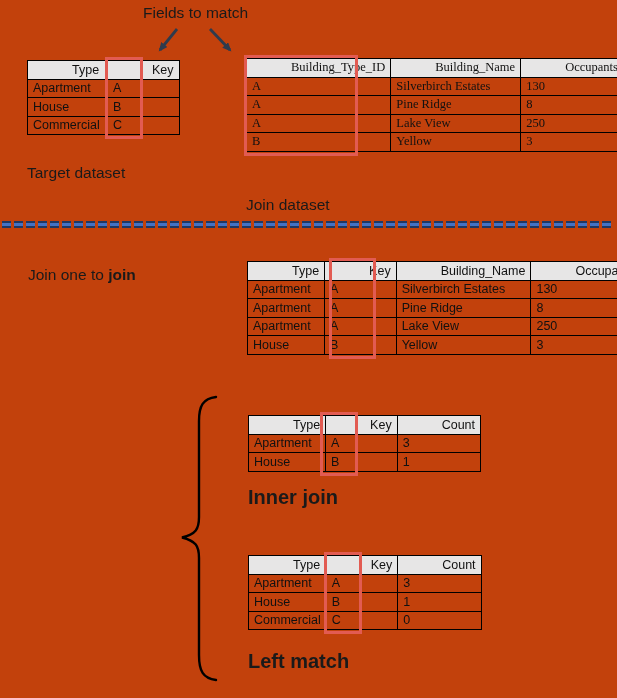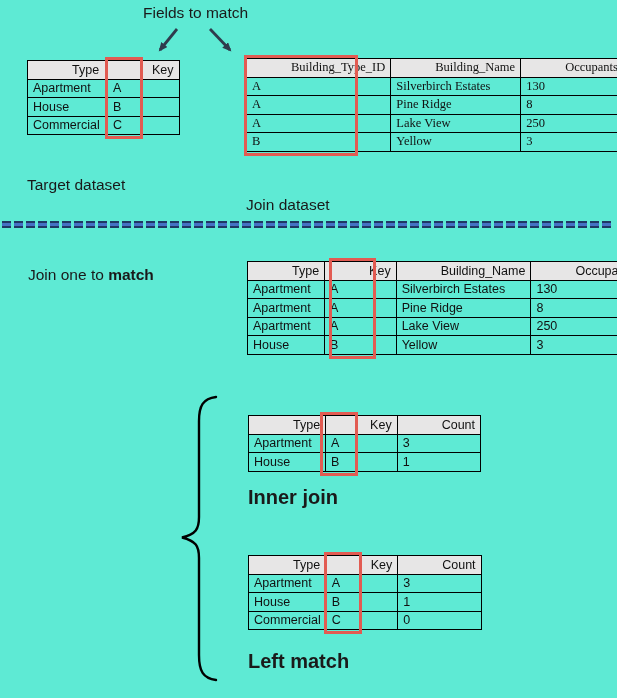--- a/index.html
+++ b/index.html
@@ -13,21 +13,21 @@
   }
   * { margin: 0; padding: 0; box-sizing: content-box; }
   body {
     font-family: "Liberation Sans", sans-serif;
     background: #ffffff;
   }
   .canvas {
     position: relative;
     width: 617px;
     height: 698px;
-    background: #5eead4;
+    background: #c2410c;
     overflow: hidden;
   }
   .abs { position: absolute; }
   .label {
     font-size: 15.5px;
     color: var(--text);
     white-space: nowrap;
   }
   .label b { font-weight: bold; }
   .caption {
@@ -113,21 +113,21 @@
             <td>B</td>
           </tr>
           <tr>
             <td>Commercial</td>
             <td>C</td>
           </tr>
         </tbody>
     </table>
   <div class="hl-box" style="left: 78px; top: -3px; width: 32px; height: 76px;"></div>
     </div>
-  <div class="abs label" style="left:27px; top:176px;text-align:right;">Target dataset</div>
+  <div class="abs label" style="left:27px; top:164px;text-align:right;">Target dataset</div>
 
   <div class="tbl-wrap" style="left:246px; top:58px;font-family:Liberation Serif, serif;">
     <table>
       <colgroup>
           <col style="width:109px">
           <col style="width:117px">
           <col style="width:63px">
         </colgroup>
       <thead>
           <tr>
@@ -159,21 +159,21 @@
           </tr>
         </tbody>
     </table>
   <div class="hl-box" style="left: -2px; top: -3px; width: 108px; height: 95px;"></div>
     </div>
   <div class="abs label" style="left:246px; top:176px;margin-top:20px;">Join dataset</div>
 
   <div class="divider"></div>
 
   <div class="abs label" style="left:28px; top:266px;">
-    <span>Join one to </span><b>match</b>
+    <span>Join one to </span><b>join</b>
   </div>
   <div class="tbl-wrap" style="left:247px; top:261px;">
     <table>
       <colgroup>
           <col style="width:84px">
           <col style="width:42px">
           <col style="width:120px">
           <col style="width:69px">
         </colgroup>
       <thead>

